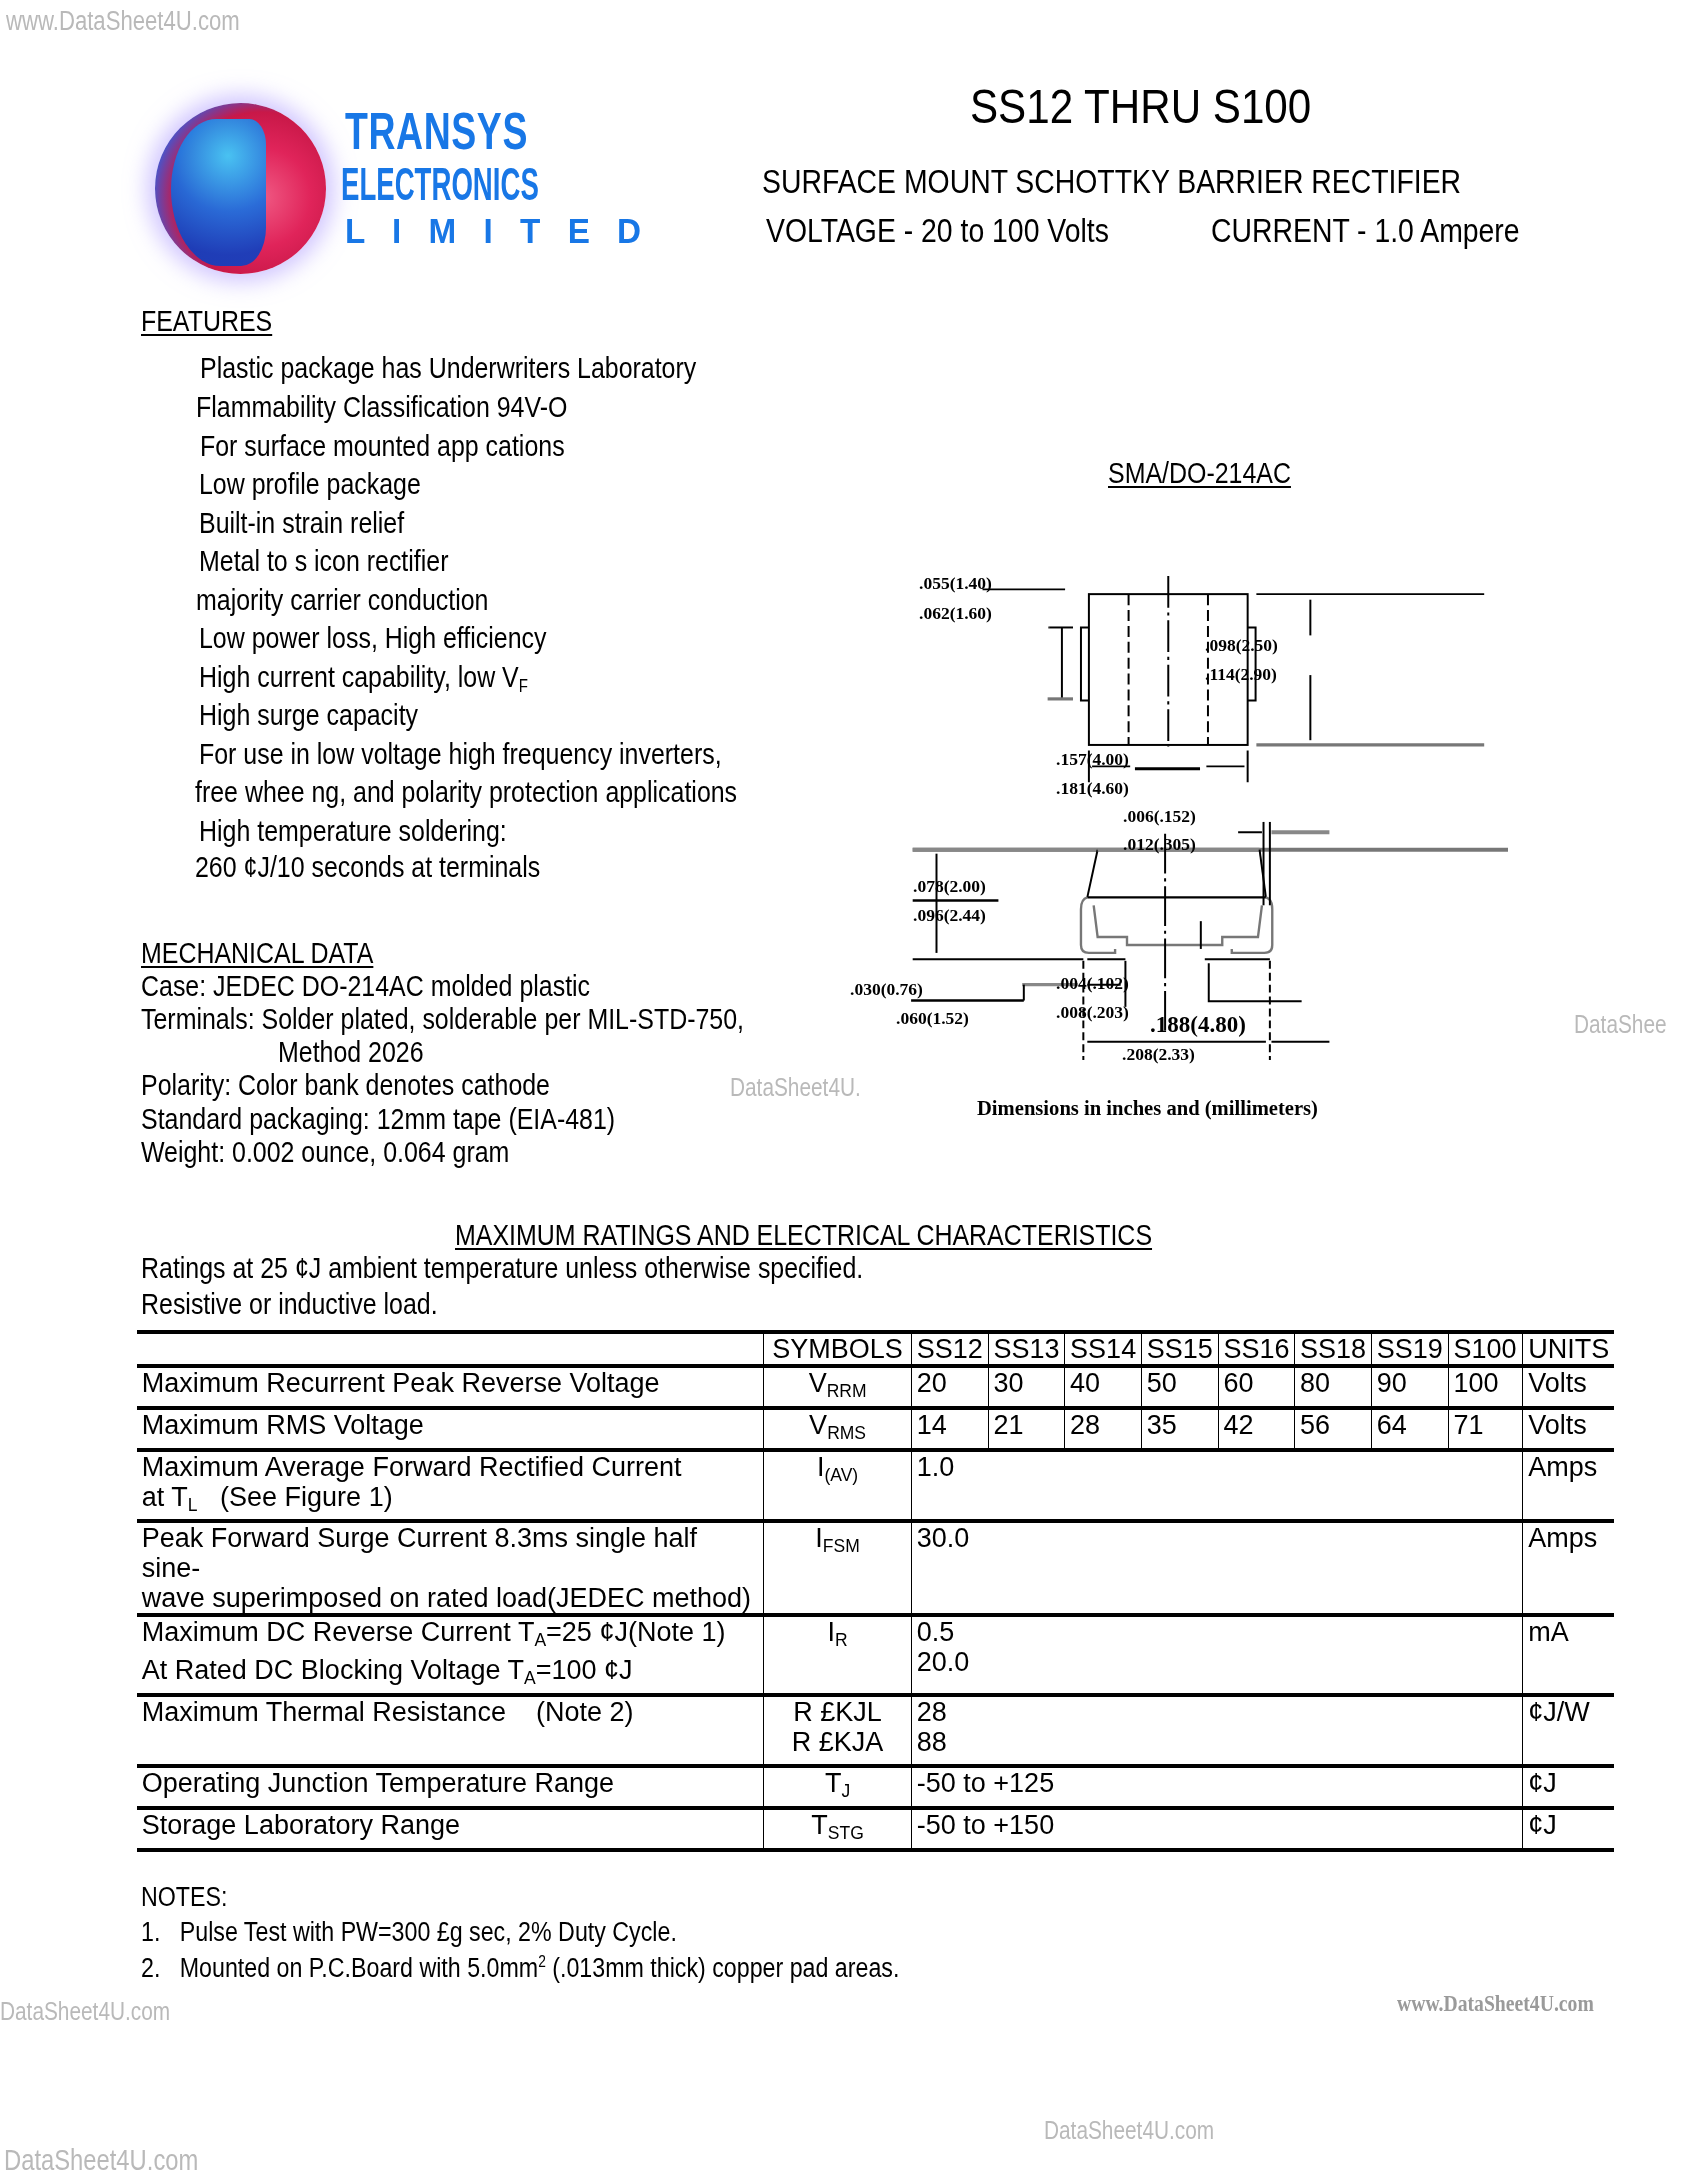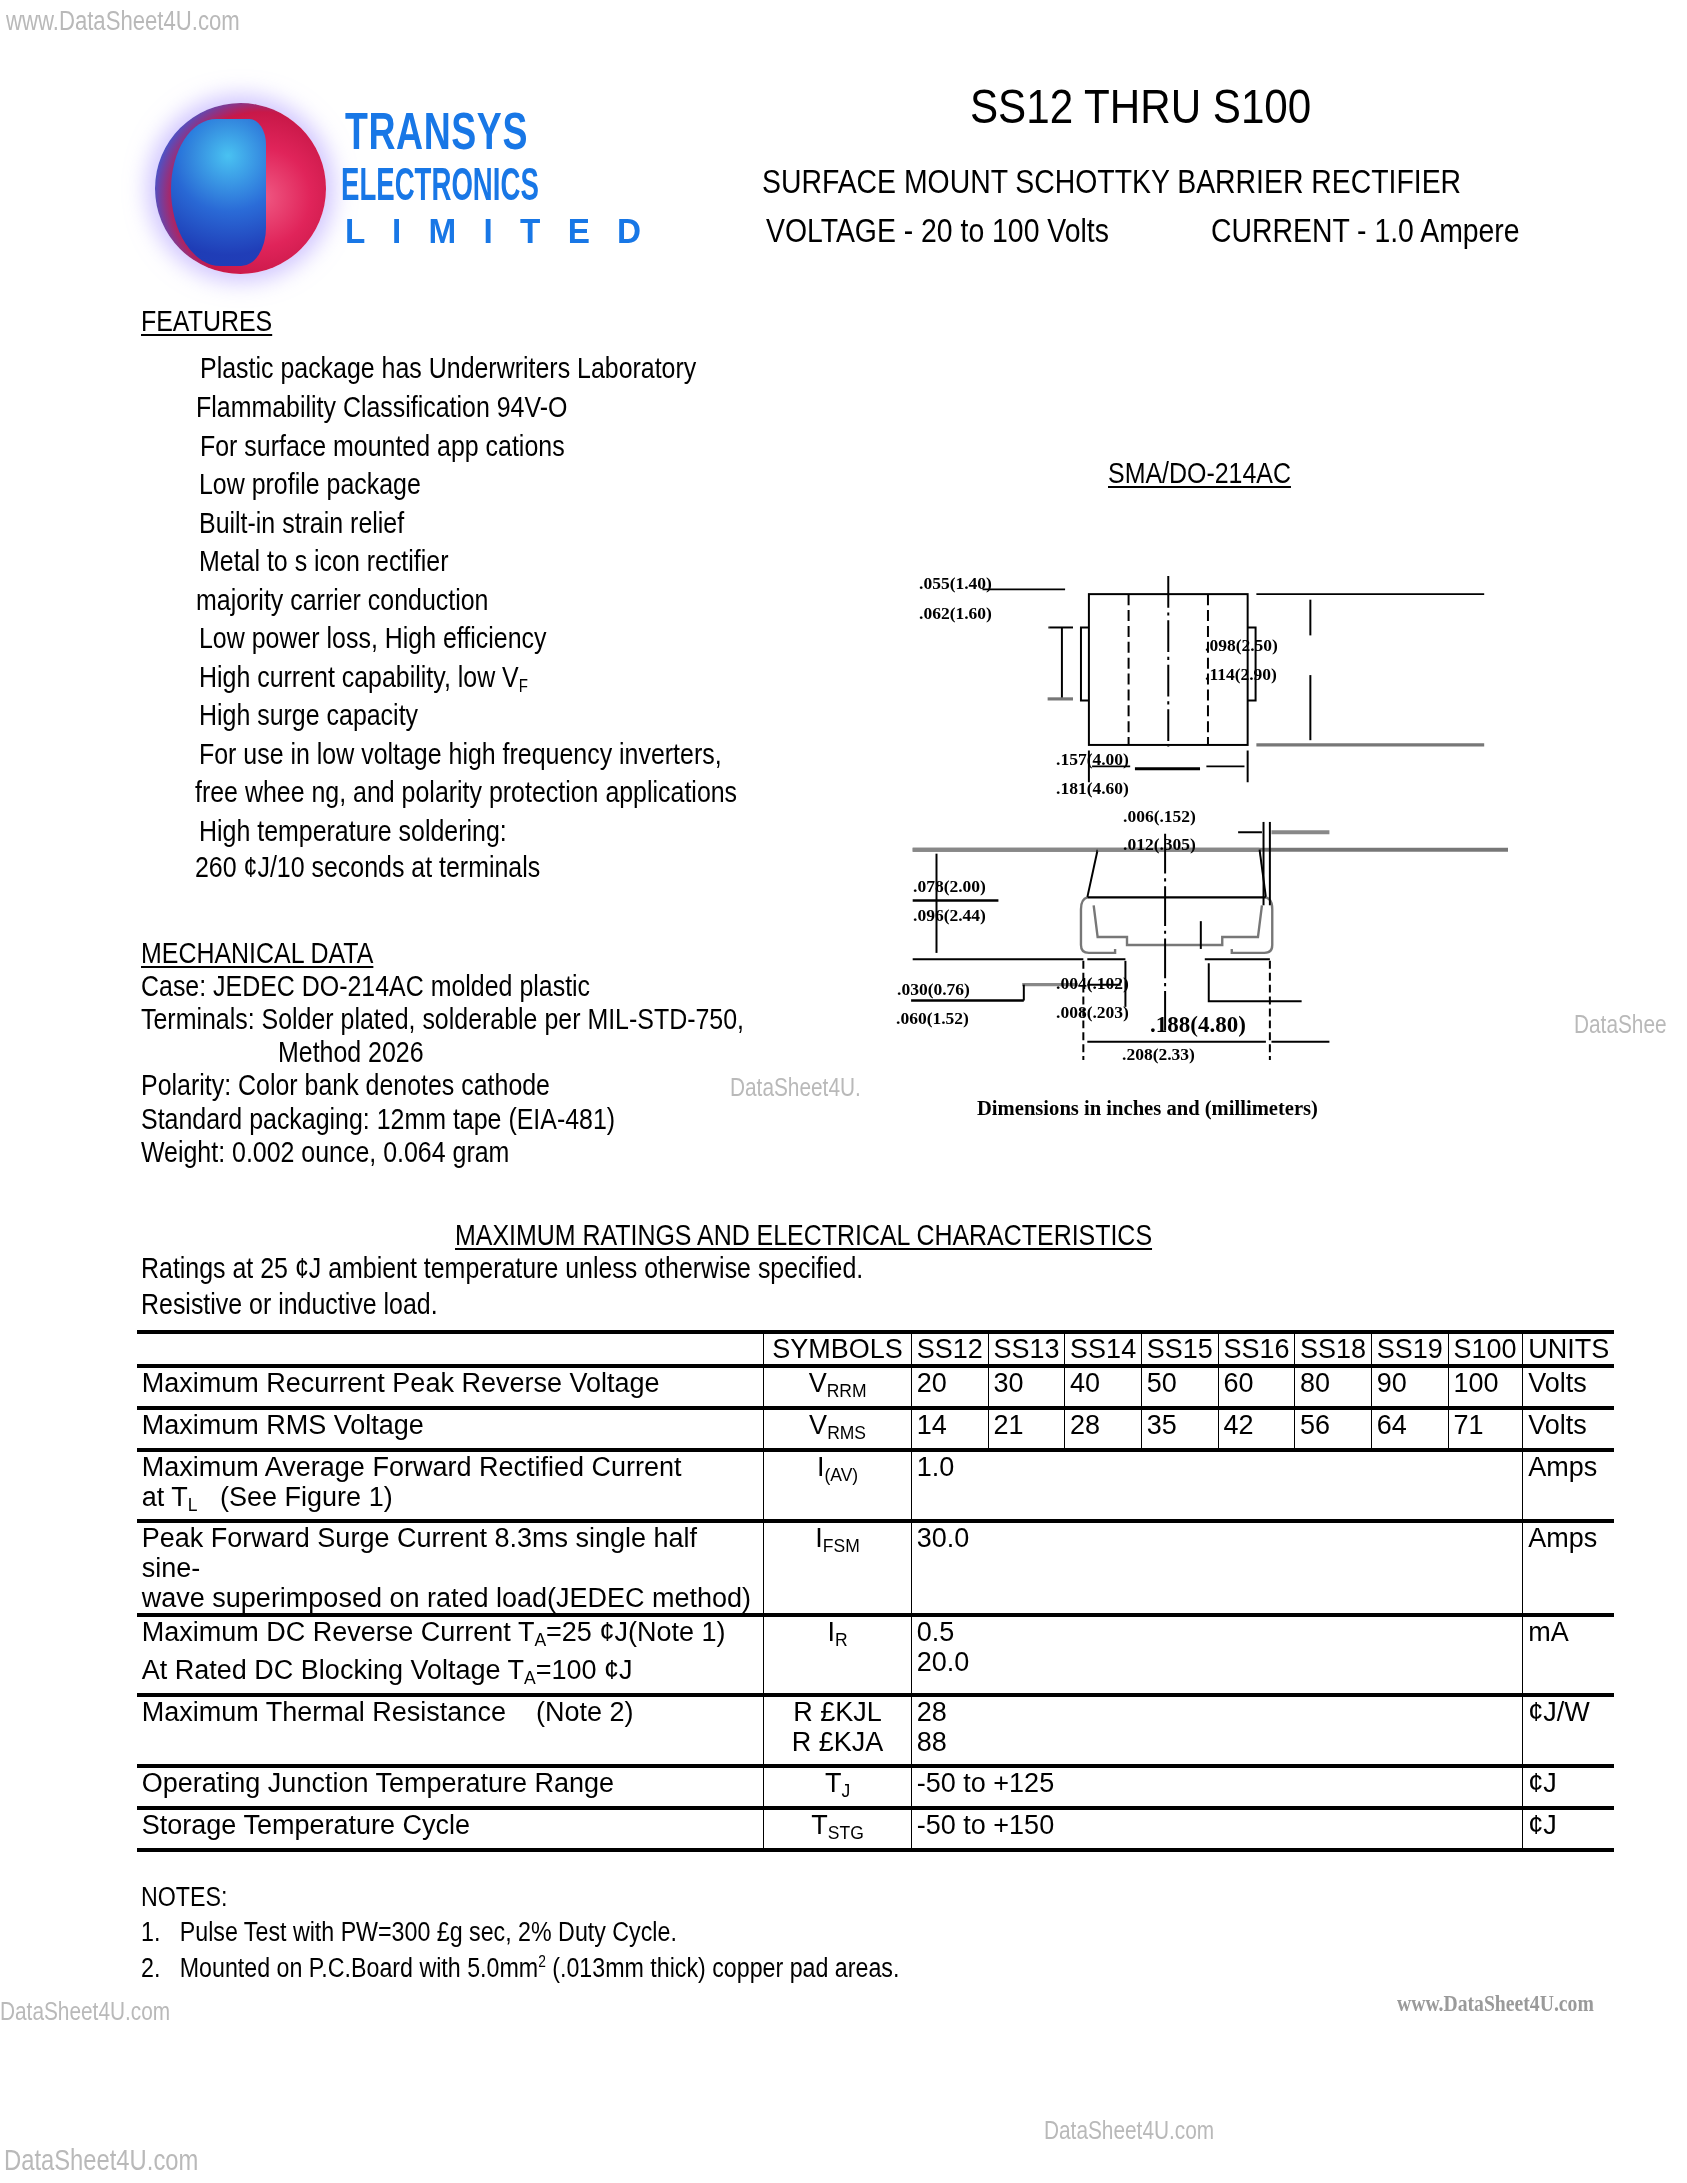--- a/index.html
+++ b/index.html
@@ -144,21 +144,21 @@
 <div class="abs serif" style="left:919px; top:573px; font-size:17.5px;">.055(1.40)</div>
 <div class="abs serif" style="left:919px; top:603px; font-size:17.5px;">.062(1.60)</div>
 <div class="abs serif" style="left:1205px; top:635px; font-size:17.5px;">.098(2.50)</div>
 <div class="abs serif" style="left:1205px; top:664px; font-size:17.5px;">.114(2.90)</div>
 <div class="abs serif" style="left:1056px; top:749px; font-size:17.5px;">.157(4.00)</div>
 <div class="abs serif" style="left:1056px; top:778px; font-size:17.5px;">.181(4.60)</div>
 <div class="abs serif" style="left:1123px; top:806px; font-size:17.5px;">.006(.152)</div>
 <div class="abs serif" style="left:1123px; top:834px; font-size:17.5px;">.012(.305)</div>
 <div class="abs serif" style="left:913px; top:876px; font-size:17.5px;">.078(2.00)</div>
 <div class="abs serif" style="left:913px; top:905px; font-size:17.5px;">.096(2.44)</div>
-<div class="abs serif" style="left:897px; top:979px; font-size:17.5px;">.030(0.76)</div>
+<div class="abs serif" style="left:850px; top:979px; font-size:17.5px;">.030(0.76)</div>
 <div class="abs serif" style="left:896px; top:1008px; font-size:17.5px;">.060(1.52)</div>
 <div class="abs serif" style="left:1056px; top:973px; font-size:17.5px;">.004(.102)</div>
 <div class="abs serif" style="left:1056px; top:1002px; font-size:17.5px;">.008(.203)</div>
 <div class="abs serif" style="left:1122px; top:1012px; font-size:23px;margin-left:28px;">.188(4.80)</div>
 <div class="abs serif" style="left:1122px; top:1044px; font-size:17.5px;">.208(2.33)</div>
 <div class="abs serif" style="left:977px; top:1097px; font-size:20.6px;">Dimensions in inches and (millimeters)</div>
 
 <div class="abs narrow u" style="left:455px; top:1219px; font-size:29px;">MAXIMUM RATINGS AND ELECTRICAL CHARACTERISTICS</div>
 <div class="abs narrow" style="left:141px; top:1252px; font-size:29px;">Ratings at 25 ¢J  ambient temperature unless otherwise specified.</div>
 <div class="abs narrow" style="left:141px; top:1288px; font-size:29px;">Resistive or inductive load.</div>
@@ -259,21 +259,21 @@
         </td>
     <td class="cv">¢J/W</td>
   </tr>
   <tr class="thick" style="height:35px;">
     <td>Operating Junction Temperature Range</td>
     <td class="sym"><span>T</span><sub class="s">J</sub></td>
     <td class="cv" colspan="8">-50 to +125</td>
     <td class="cv">¢J</td>
   </tr>
   <tr class="thick" style="height:35px; border-bottom:4px solid #000;">
-    <td>Storage Temperature Cycle</td>
+    <td>Storage Laboratory Range</td>
     <td class="sym"><span>T</span><sub class="s">STG</sub></td>
     <td class="cv" colspan="8">-50 to +150</td>
     <td class="cv">¢J</td>
   </tr>
 </tbody>
   </table>
 
 <div class="notes narrow" style="top:1882px;">NOTES:</div>
 <div class="notes narrow" style="top:1917px;"><span>1.</span>&nbsp;&nbsp;&nbsp;<span>Pulse Test with PW=300 £g sec, 2% Duty Cycle.</span></div>
 <div class="notes narrow" style="top:1953px;"><span>2.</span>&nbsp;&nbsp;&nbsp;<span>Mounted on P.C.Board with 5.0mm</span><sup style="font-size:16px;">2</sup><span> (.013mm thick) copper pad areas.</span></div>

